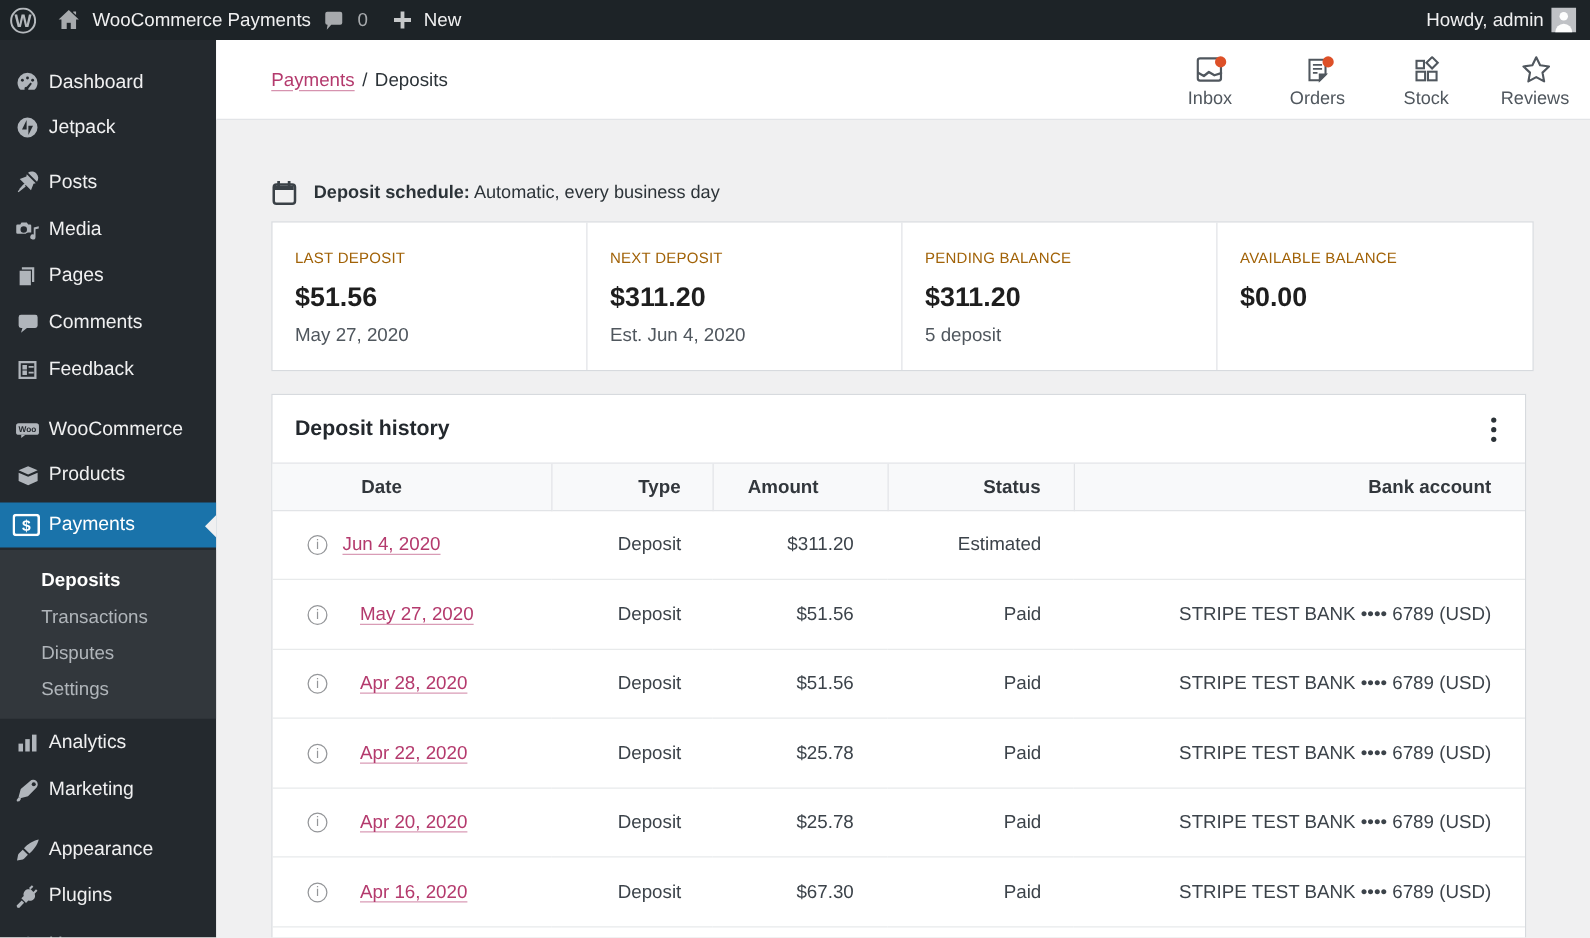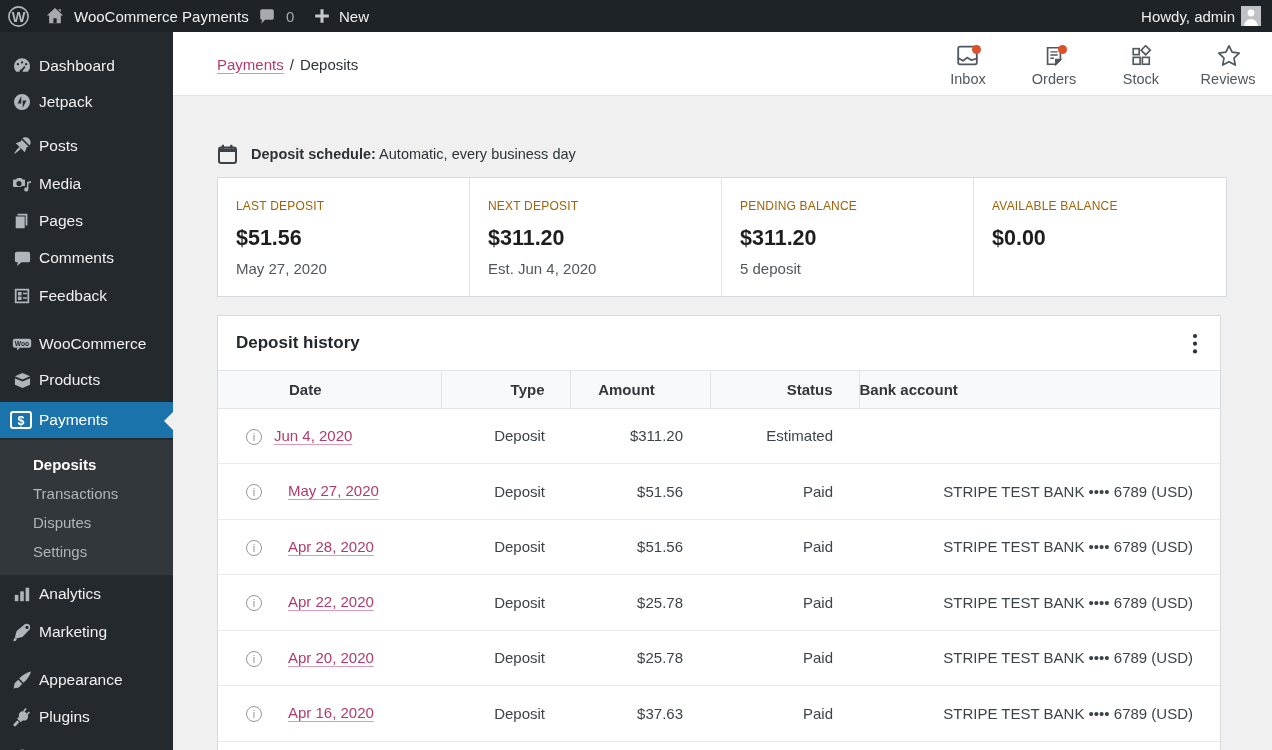--- a/index.html
+++ b/index.html
@@ -347,21 +347,21 @@
             <col style="width:140px">
             <col style="width:149px">
             <col>
           </colgroup>
         <thead>
           <tr>
             <th style="text-align:left; padding-left:71px;">Date</th>
             <th style="text-align:right; padding-right:25px;">Type</th>
             <th style="text-align:center; padding-right:27px;">Amount</th>
             <th style="text-align:right; padding-right:26px;">Status</th>
-            <th style="text-align:left; padding-right:27px;">Bank account</th>
+            <th style="text-align:right; padding-right:27px;">Bank account</th>
           </tr>
         </thead>
         <tbody>
           <tr>
             <td class="c-date" style="padding-left:28px;"><span class="info">i</span><a style="margin-left:12px;">Jun 4, 2020</a></td>
             <td style="text-align:right; padding-right:25px;">Deposit</td>
             <td style="text-align:right; padding-right:27px;">$311.20</td>
             <td style="text-align:right; padding-right:26px;">Estimated</td>
             <td></td>
           </tr>
@@ -389,21 +389,21 @@
           <tr>
             <td class="c-date" style="padding-left:28px;"><span class="info">i</span><a style="margin-left:26px;">Apr 20, 2020</a></td>
             <td style="text-align:right; padding-right:25px;">Deposit</td>
             <td style="text-align:right; padding-right:27px;">$25.78</td>
             <td style="text-align:right; padding-right:26px;">Paid</td>
             <td class="c-bank" style="text-align:right; padding-right:27px;">STRIPE TEST BANK •••• 6789 (USD)</td>
           </tr>
           <tr>
             <td class="c-date" style="padding-left:28px;"><span class="info">i</span><a style="margin-left:26px;">Apr 16, 2020</a></td>
             <td style="text-align:right; padding-right:25px;">Deposit</td>
-            <td style="text-align:right; padding-right:27px;">$37.63</td>
+            <td style="text-align:right; padding-right:27px;">$67.30</td>
             <td style="text-align:right; padding-right:26px;">Paid</td>
             <td class="c-bank" style="text-align:right; padding-right:27px;">STRIPE TEST BANK •••• 6789 (USD)</td>
           </tr>
           <tr>
             <td colspan="5" style="border-bottom:none;"></td>
           </tr>
         </tbody>
       </table>
     </div>
   </div>

